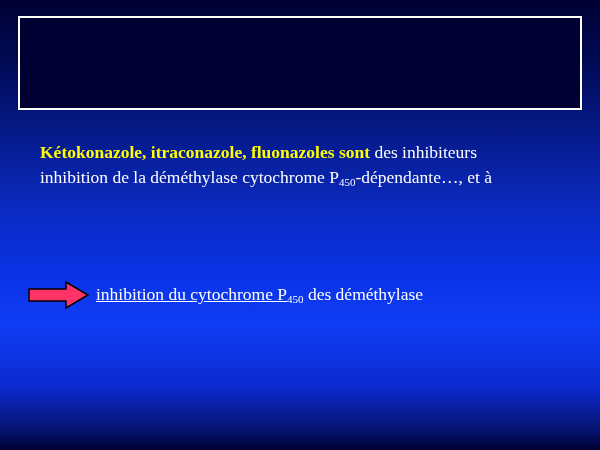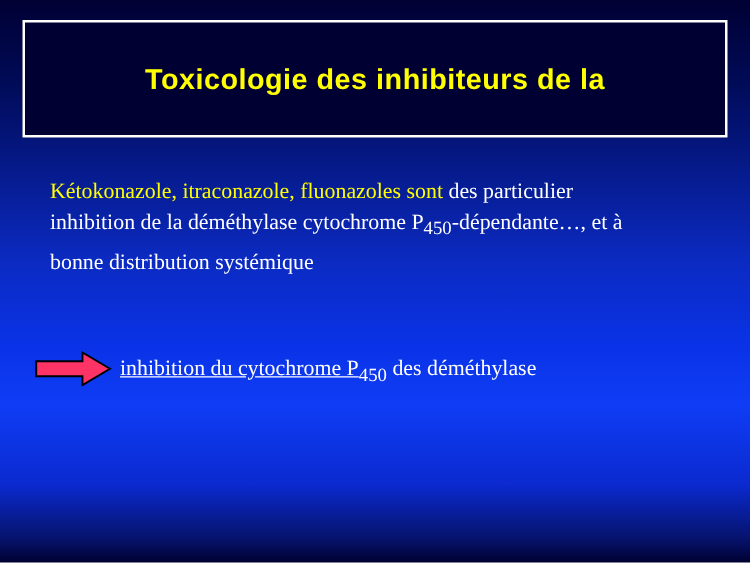--- a/index.html
+++ b/index.html
@@ -53,29 +53,29 @@
     position: absolute;
     left: 40px;
     top: 140px;
     width: 530px;
     font-size: 17.5px;
     line-height: 25px;
     color: #ffffff;
   }
   .para1 .hl {
     color: #ffff00;
-    font-weight: normal;
+    font-weight: bold;
     margin-top: 36px;
   }
   .para1 .plain {
     color: #ffffff;
     font-weight: normal;
   }
   sub {
-    font-size: 15px;
+    font-size: 11px;
     vertical-align: -0.30em;
   }
   .arrow-wrap {
     position: absolute;
     left: 28px;
     top: 281px;
     width: 62px;
     height: 28px;
   }
   .para2 {
@@ -92,27 +92,25 @@
     padding-left: 62px;
   }
   .nowrap { white-space: nowrap; text-decoration: underline; }
 </style>
 </head>
 <body>
 
 <div class="slide">
 
   <div class="title-box">
-    <div class="title-line">Toxicologie des inhibiteurs de la</div>
   </div>
 
   <div class="para1">
-    <span class="hl">Kétokonazole, itraconazole, fluonazoles sont</span><span class="plain"> des particulier</span><br>
+    <span class="hl">Kétokonazole, itraconazole, fluonazoles sont</span><span class="plain"> des inhibiteurs</span><br>
     <span>inhibition de la déméthylase cytochrome P</span><sub>450</sub><span>-dépendante…, et à</span><br>
-    <span>bonne distribution systémique</span>
   </div>
 
   <div class="arrow-wrap">
     <svg width="62" height="28" viewBox="0 0 62 28">
       <polygon points="1,8 38,8 38,1 60,14 38,27 38,20 1,20" fill="#ff3366" stroke="#000000" stroke-width="1.5" stroke-linejoin="miter"></polygon>
     </svg>
   </div>
 
   <div class="para2">
     <span class="nowrap">inhibition du cytochrome P</span><sub>450</sub><span> des déméthylase</span>

